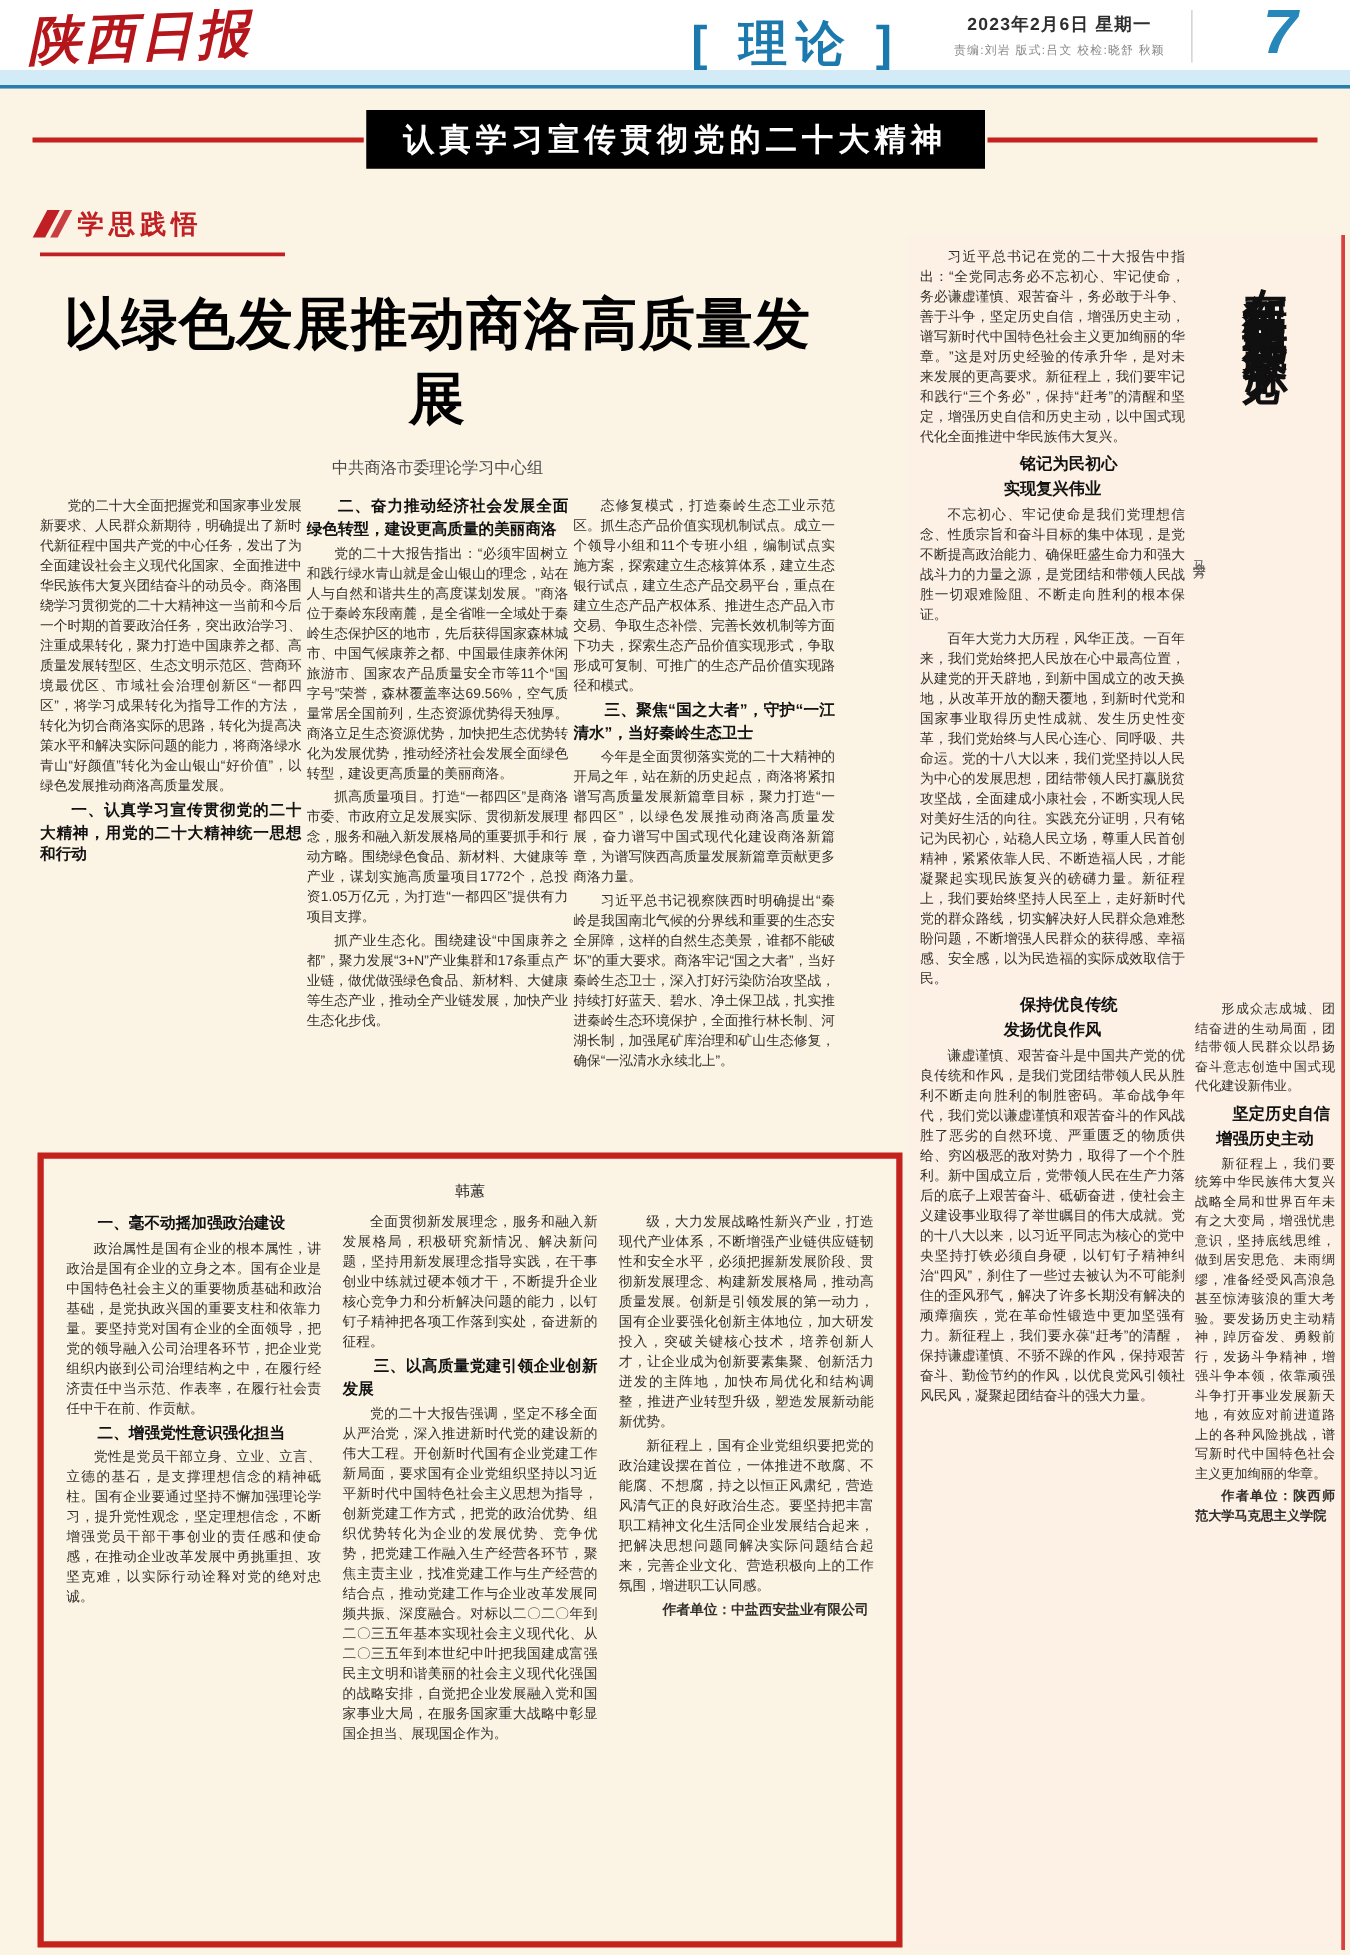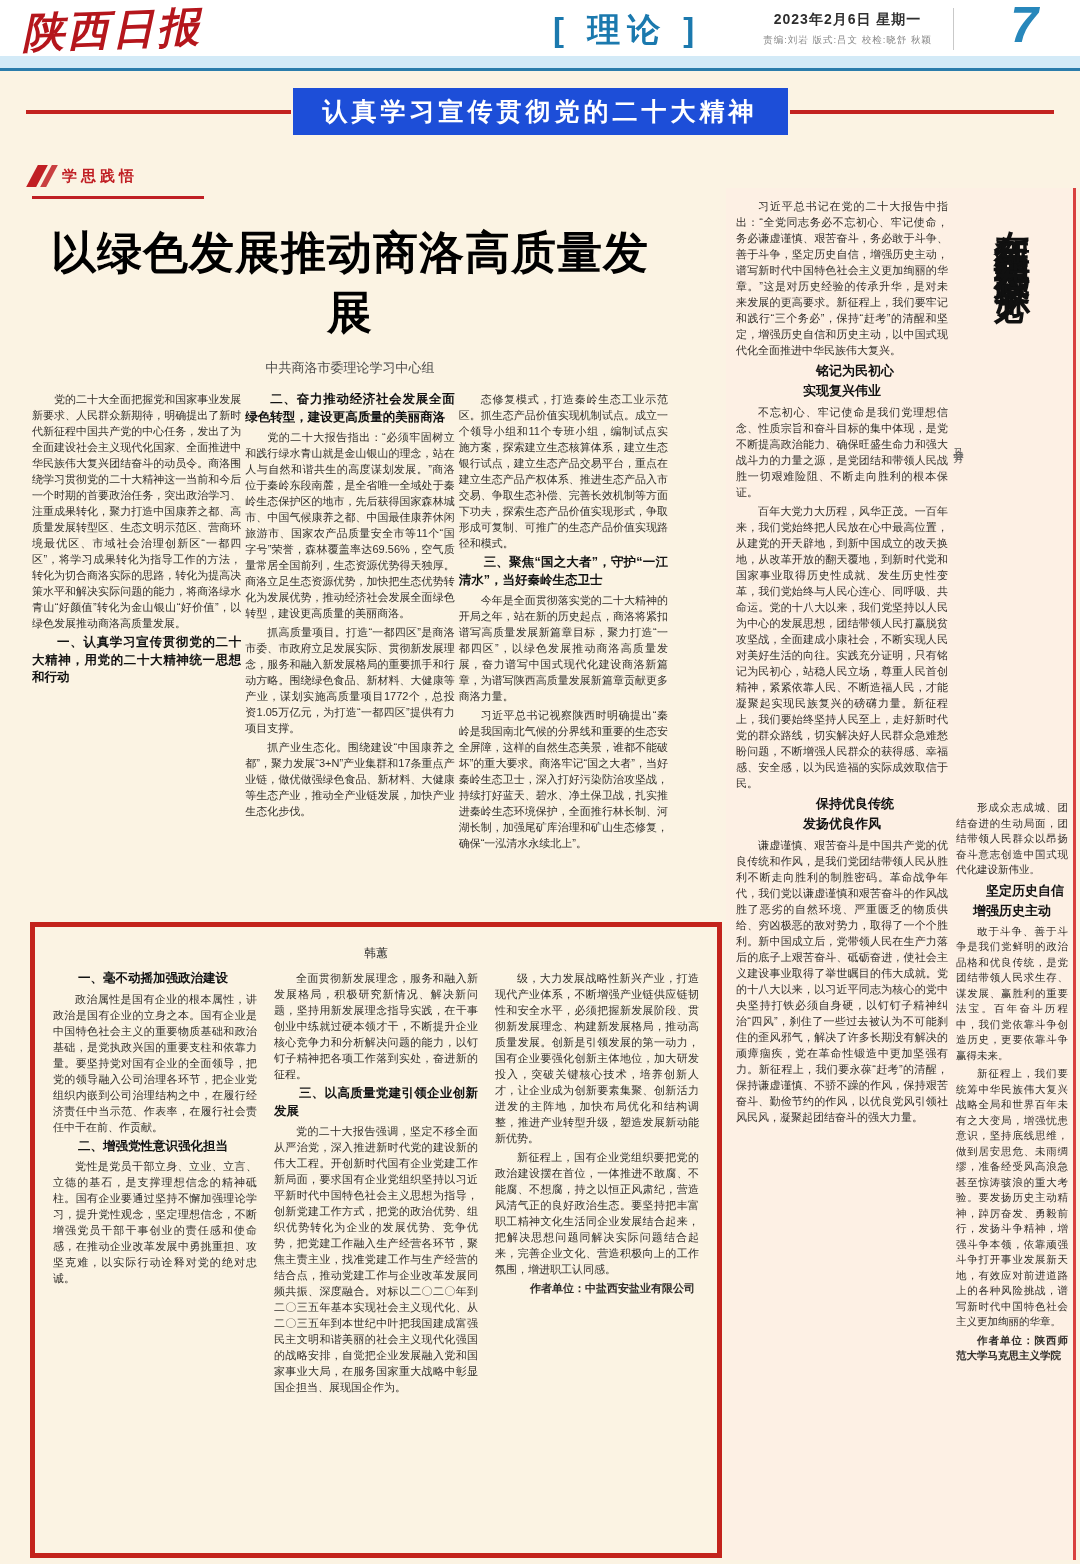--- a/index.html
+++ b/index.html
@@ -4,45 +4,45 @@
 <style>
   html,body{margin:0;padding:0;background:#ffffff;}
   .page{position:relative;width:1080px;height:1568px;background:#ffffff;overflow:hidden;
         font-family:"Liberation Sans","DejaVu Sans",sans-serif;-webkit-font-smoothing:antialiased;}
 
   
   .masthead{position:absolute;left:0;top:0;width:100%;height:58px;background:#fff;}
   .logo{position:absolute;left:22px;top:2px;font-family:"DejaVu Serif","Liberation Serif",serif;
         font-size:42px;font-weight:bold;font-style:italic;color:#b5161c;letter-spacing:3px;
         transform:rotate(-2deg);}
-  .section-tag{position:absolute;left:553px;top:8px;font-size:33px;font-weight:800;color:#1b79ae;letter-spacing:7px;}
+  .section-tag{position:absolute;left:553px;top:8px;font-size:39px;font-weight:800;color:#1b79ae;letter-spacing:7px;}
   .date-block{position:absolute;right:148px;top:11px;text-align:center;}
   .date{font-size:14px;color:#2e2e2e;font-weight:600;letter-spacing:1px;}
   .staff{font-size:9.5px;color:#8a8a8a;margin-top:5px;letter-spacing:1px;}
   .pg-divider{position:absolute;right:126px;top:8px;width:1px;height:42px;background:#c9c9c9;}
   .page-num{position:absolute;right:42px;top:-4px;font-size:50px;font-weight:bold;font-style:italic;color:#2787bb;}
 
   .blue-band{position:absolute;top:56px;left:0;right:0;height:12px;background:#d3eaf7;}
   .blue-line{position:absolute;top:68px;left:0;right:0;height:3px;background:#2a7cab;}
 
   
   .content{position:absolute;top:71px;left:0;right:0;height:1493px;background:#fbf3e3;}
 
   
   .banner-row{position:absolute;top:17px;left:26px;right:26px;display:flex;align-items:center;}
   .banner-line{flex:1;height:4px;background:#c32220;}
-  .banner-box{background:#1d4ed8;color:#ffffff;font-size:25px;font-weight:800;letter-spacing:4px;
+  .banner-box{background:#000000;color:#ffffff;font-size:25px;font-weight:800;letter-spacing:4px;
               padding:7px 30px;margin:0 2px;white-space:nowrap;}
 
   
   .main-article{position:absolute;left:32px;top:94px;width:636px;}
   .tag-wrap{display:inline-flex;align-items:center;border-bottom:3px solid #c01f24;padding:0 66px 9px 0;}
   .slash{width:10px;height:22px;background:#c01f24;transform:skewX(-28deg);margin-right:4px;}
   .slash.s2{width:6px;opacity:.85;margin-right:10px;}
-  .tag-label{color:#c01f24;font-size:15px;font-weight:800;letter-spacing:4px;}
+  .tag-label{color:#c01f24;font-size:21px;font-weight:800;letter-spacing:4px;}
   .main-title{margin-top:24px;text-align:center;font-size:45px;font-weight:900;color:#000000;letter-spacing:1px;}
   .main-byline{text-align:center;font-size:13px;color:#4a4a4a;margin-top:16px;}
   .cols{display:flex;gap:4px;margin-top:14px;height:556px;overflow:hidden;}
   .col{flex:1;font-size:11px;line-height:16px;text-align:justify;color:#33302c;overflow:hidden;}
   .col p{margin:0 0 3px;text-indent:2em;}
   .subhead{font-weight:800;font-size:12.5px;color:#121212;margin:9px 0;text-indent:1em;line-height:17.5px;}
 
   
   .right-article{position:absolute;left:726px;top:117px;width:350px;height:1372px;background:#fdf0e4;
                  border-right:3px solid #d8413f;box-sizing:border-box;}
@@ -135,21 +135,20 @@
         <p>谦虚谨慎、艰苦奋斗是中国共产党的优良传统和作风，是我们党团结带领人民从胜利不断走向胜利的制胜密码。革命战争年代，我们党以谦虚谨慎和艰苦奋斗的作风战胜了恶劣的自然环境、严重匮乏的物质供给、穷凶极恶的敌对势力，取得了一个个胜利。新中国成立后，党带领人民在生产力落后的底子上艰苦奋斗、砥砺奋进，使社会主义建设事业取得了举世瞩目的伟大成就。党的十八大以来，以习近平同志为核心的党中央坚持打铁必须自身硬，以钉钉子精神纠治“四风”，刹住了一些过去被认为不可能刹住的歪风邪气，解决了许多长期没有解决的顽瘴痼疾，党在革命性锻造中更加坚强有力。新征程上，我们要永葆“赶考”的清醒，保持谦虚谨慎、不骄不躁的作风，保持艰苦奋斗、勤俭节约的作风，以优良党风引领社风民风，凝聚起团结奋斗的强大力量。</p>
       </div>
       <div class="v-title-block">
         <div class="v-title">在新征程上牢记和践行『三个务必』</div>
         <div class="v-byline">马会芳</div>
       </div>
       <div class="r-col2">
         <p>形成众志成城、团结奋进的生动局面，团结带领人民群众以昂扬奋斗意志创造中国式现代化建设新伟业。</p>
         <p class="subhead-c">坚定历史自信
 增强历史主动</p>
-        <p>敢于斗争、善于斗争是我们党鲜明的政治品格和优良传统，是党团结带领人民求生存、谋发展、赢胜利的重要法宝。百年奋斗历程中，我们党依靠斗争创造历史，更要依靠斗争赢得未来。</p>
         <p>新征程上，我们要统筹中华民族伟大复兴战略全局和世界百年未有之大变局，增强忧患意识，坚持底线思维，做到居安思危、未雨绸缪，准备经受风高浪急甚至惊涛骇浪的重大考验。要发扬历史主动精神，踔厉奋发、勇毅前行，发扬斗争精神，增强斗争本领，依靠顽强斗争打开事业发展新天地，有效应对前进道路上的各种风险挑战，谱写新时代中国特色社会主义更加绚丽的华章。</p>
         <p class="author-line">作者单位：陕西师范大学马克思主义学院</p>
       </div>
     </div>
 
     <div class="box-article">
       <div class="box-author">韩蕙</div>
       <div class="box-cols">
         <div class="col">
           <p class="subhead">一、毫不动摇加强政治建设</p>

